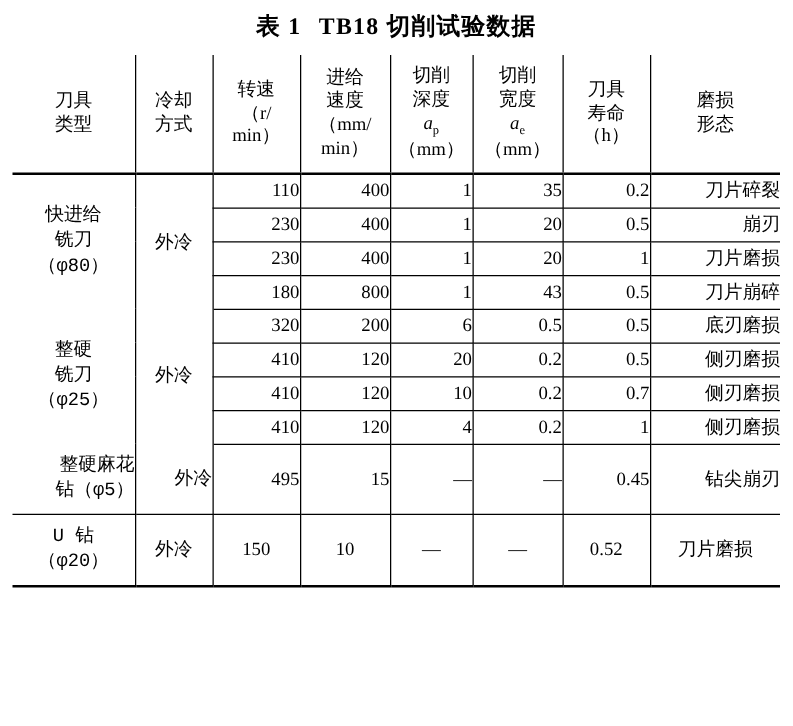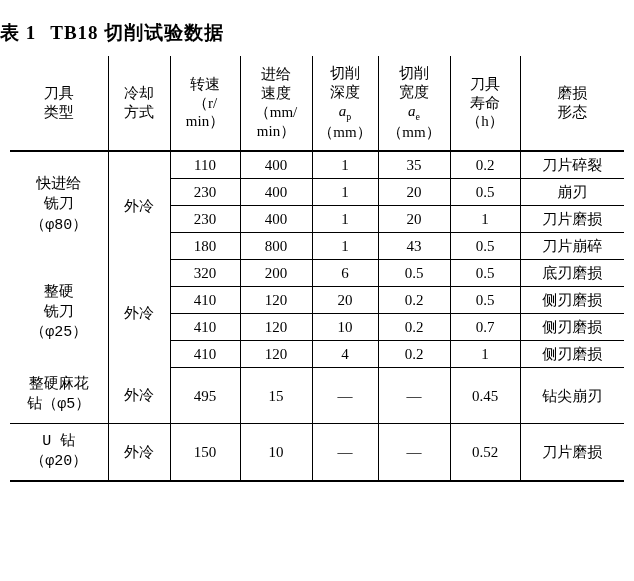--- a/index.html
+++ b/index.html
@@ -14,24 +14,25 @@
     color: #000000;
     overflow: hidden;
   }
   .page {
     width: 634px;
     height: 581px;
     position: relative;
     box-sizing: border-box;
   }
   .caption {
+    text-align: center;
     font-size: 19px;
     font-weight: bold;
     letter-spacing: 1px;
-    padding-top: 20px;
+    padding-top: 8px;
     padding-bottom: 10px;
   }
   .caption .cap-num {
     margin-right: 14px;
   }
   table.data {
     border-collapse: collapse;
     width: 614px;
     margin: 0 10px;
     table-layout: fixed;
@@ -58,26 +59,28 @@
   tbody td.vline {
     border-right: 1px solid #000;
   }
   tbody td {
     height: 26px;
     line-height: 26px;
     font-size: 15px;
   }
   tbody tr.grp-end td {
     border-bottom: 1.6px solid #000;
+    text-align: right;
   }
   tbody tr:last-child td {
     border-bottom: 2.5px solid #000;
   }
   tbody td.inner-sep {
     border-bottom: 1px solid #000;
+    text-align: right;
   }
   td.group-cell {
     line-height: 1.35;
     font-size: 15px;
     font-family: Liberation Mono, monospace;
   }
   .sub {
     font-size: 10px;
     vertical-align: sub;
   }

